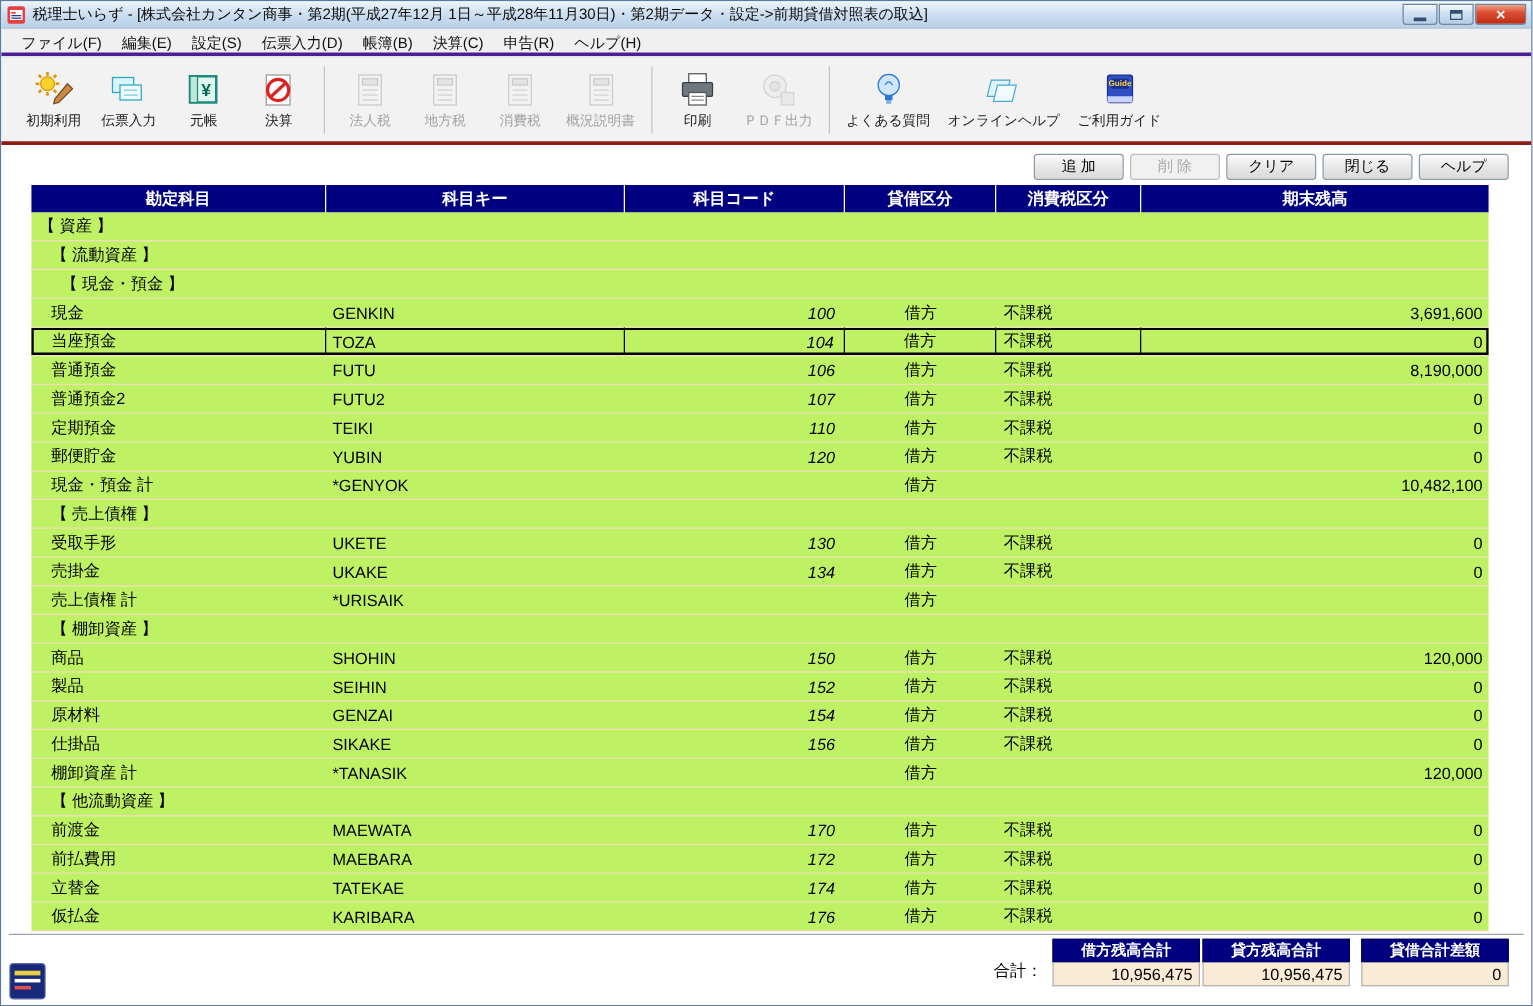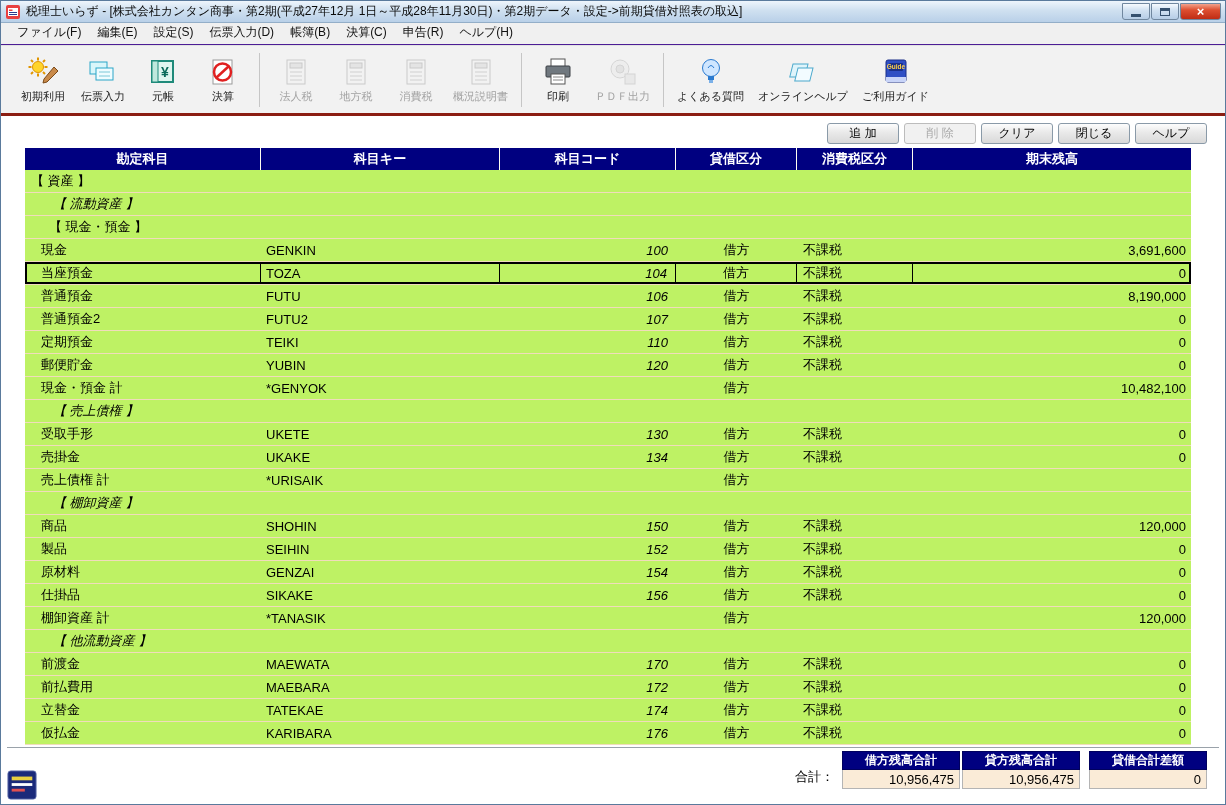--- a/index.html
+++ b/index.html
@@ -16,21 +16,21 @@
   .title-text { margin-left:5px; color:#0a0a0a; white-space:nowrap; overflow:hidden; }
   .win-controls { margin-left:auto; display:flex; }
   .win-btn { width:28px; height:17px; margin-left:1px; border:1px solid #70879f; border-radius:0 0 3px 3px;
     background:linear-gradient(#f6fafe,#d2e2f2 40%,#b6cde6); display:flex; align-items:center; justify-content:center; }
   .win-btn.close { width:41px; background:linear-gradient(#f2a28c,#dd4f30 40%,#bf2c14); color:#fff; font-weight:bold; font-size:13px; line-height:1; }
   .g-min { width:10px; height:3px; background:#35506e; margin-top:7px; }
   .g-max { width:10px; height:8px; border:1px solid #35506e; border-top-width:3px; }
 
   
   .menubar { position:absolute; top:22px; left:0; right:0; height:22px; background:#f0f0f0;
-    border-bottom:1px solid #4c1d95; display:flex; align-items:flex-end; padding-left:8px; font-size:12px; }
+    border-bottom:3px solid #4c1d95; display:flex; align-items:flex-start; padding-left:8px; font-size:12px; }
   .menu-item { padding:3px 8px; color:#111; cursor:default; }
 
   
   .toolbar { position:absolute; top:44px; left:0; right:0; height:68px; background:#f2f2f2;
     border-top:1px solid #e2e2e2; display:flex; align-items:center; padding-left:12px; }
   .tb-item { display:flex; flex-direction:column; align-items:center; justify-content:center;
     min-width:60px; height:60px; padding:2px 7px; }
   .tb-icon { width:32px; height:32px; }
   .tb-icon svg { width:32px; height:32px; }
   .tb-label { font-size:11px; margin-top:1px; color:#222; white-space:nowrap; }
@@ -51,21 +51,21 @@
   
   .table { position:absolute; top:32px; left:24px; width:1166px; height:598px; overflow:hidden; font-size:13px; }
   .thead { display:flex; height:22px; background:#000080; color:#fff; font-weight:bold; }
   .th { display:flex; align-items:center; justify-content:center; border-right:1px solid #fffef0; height:100%; }
   .th:last-child { border-right:none; }
   .trow { display:flex; height:23px; background:#bef264; border-bottom:1px solid #f0dcbb; }
   .td { display:flex; align-items:center; overflow:hidden; white-space:nowrap; height:100%; }
   .c0{width:236px}.c1{width:239px}.c2{width:176px}.c3{width:121px}.c4{width:116px}.c5{width:278px}
   .td.name { padding-left:16px; }
   .td.name.lv0 { padding-left:6px; }
-  .td.name.lv1 { padding-left:28px;font-style:italic; }
+  .td.name.lv1 { padding-left:16px; }
   .td.name.lv2 { padding-left:24px; }
   .td.key { padding-left:5px; }
   .td.code { justify-content:flex-end; padding-right:8px;font-style:italic; }
   .td.dc { justify-content:center; }
   .td.tax { padding-left:6px; }
   .td.bal { justify-content:flex-end; padding-right:5px; }
   .trow.selected { box-shadow:inset 0 0 0 2px #000;justify-content:space-between; }
   .trow.selected .td { border-right:1px solid #000; }
   .trow.selected .td:last-child { border-right:none; }
 

